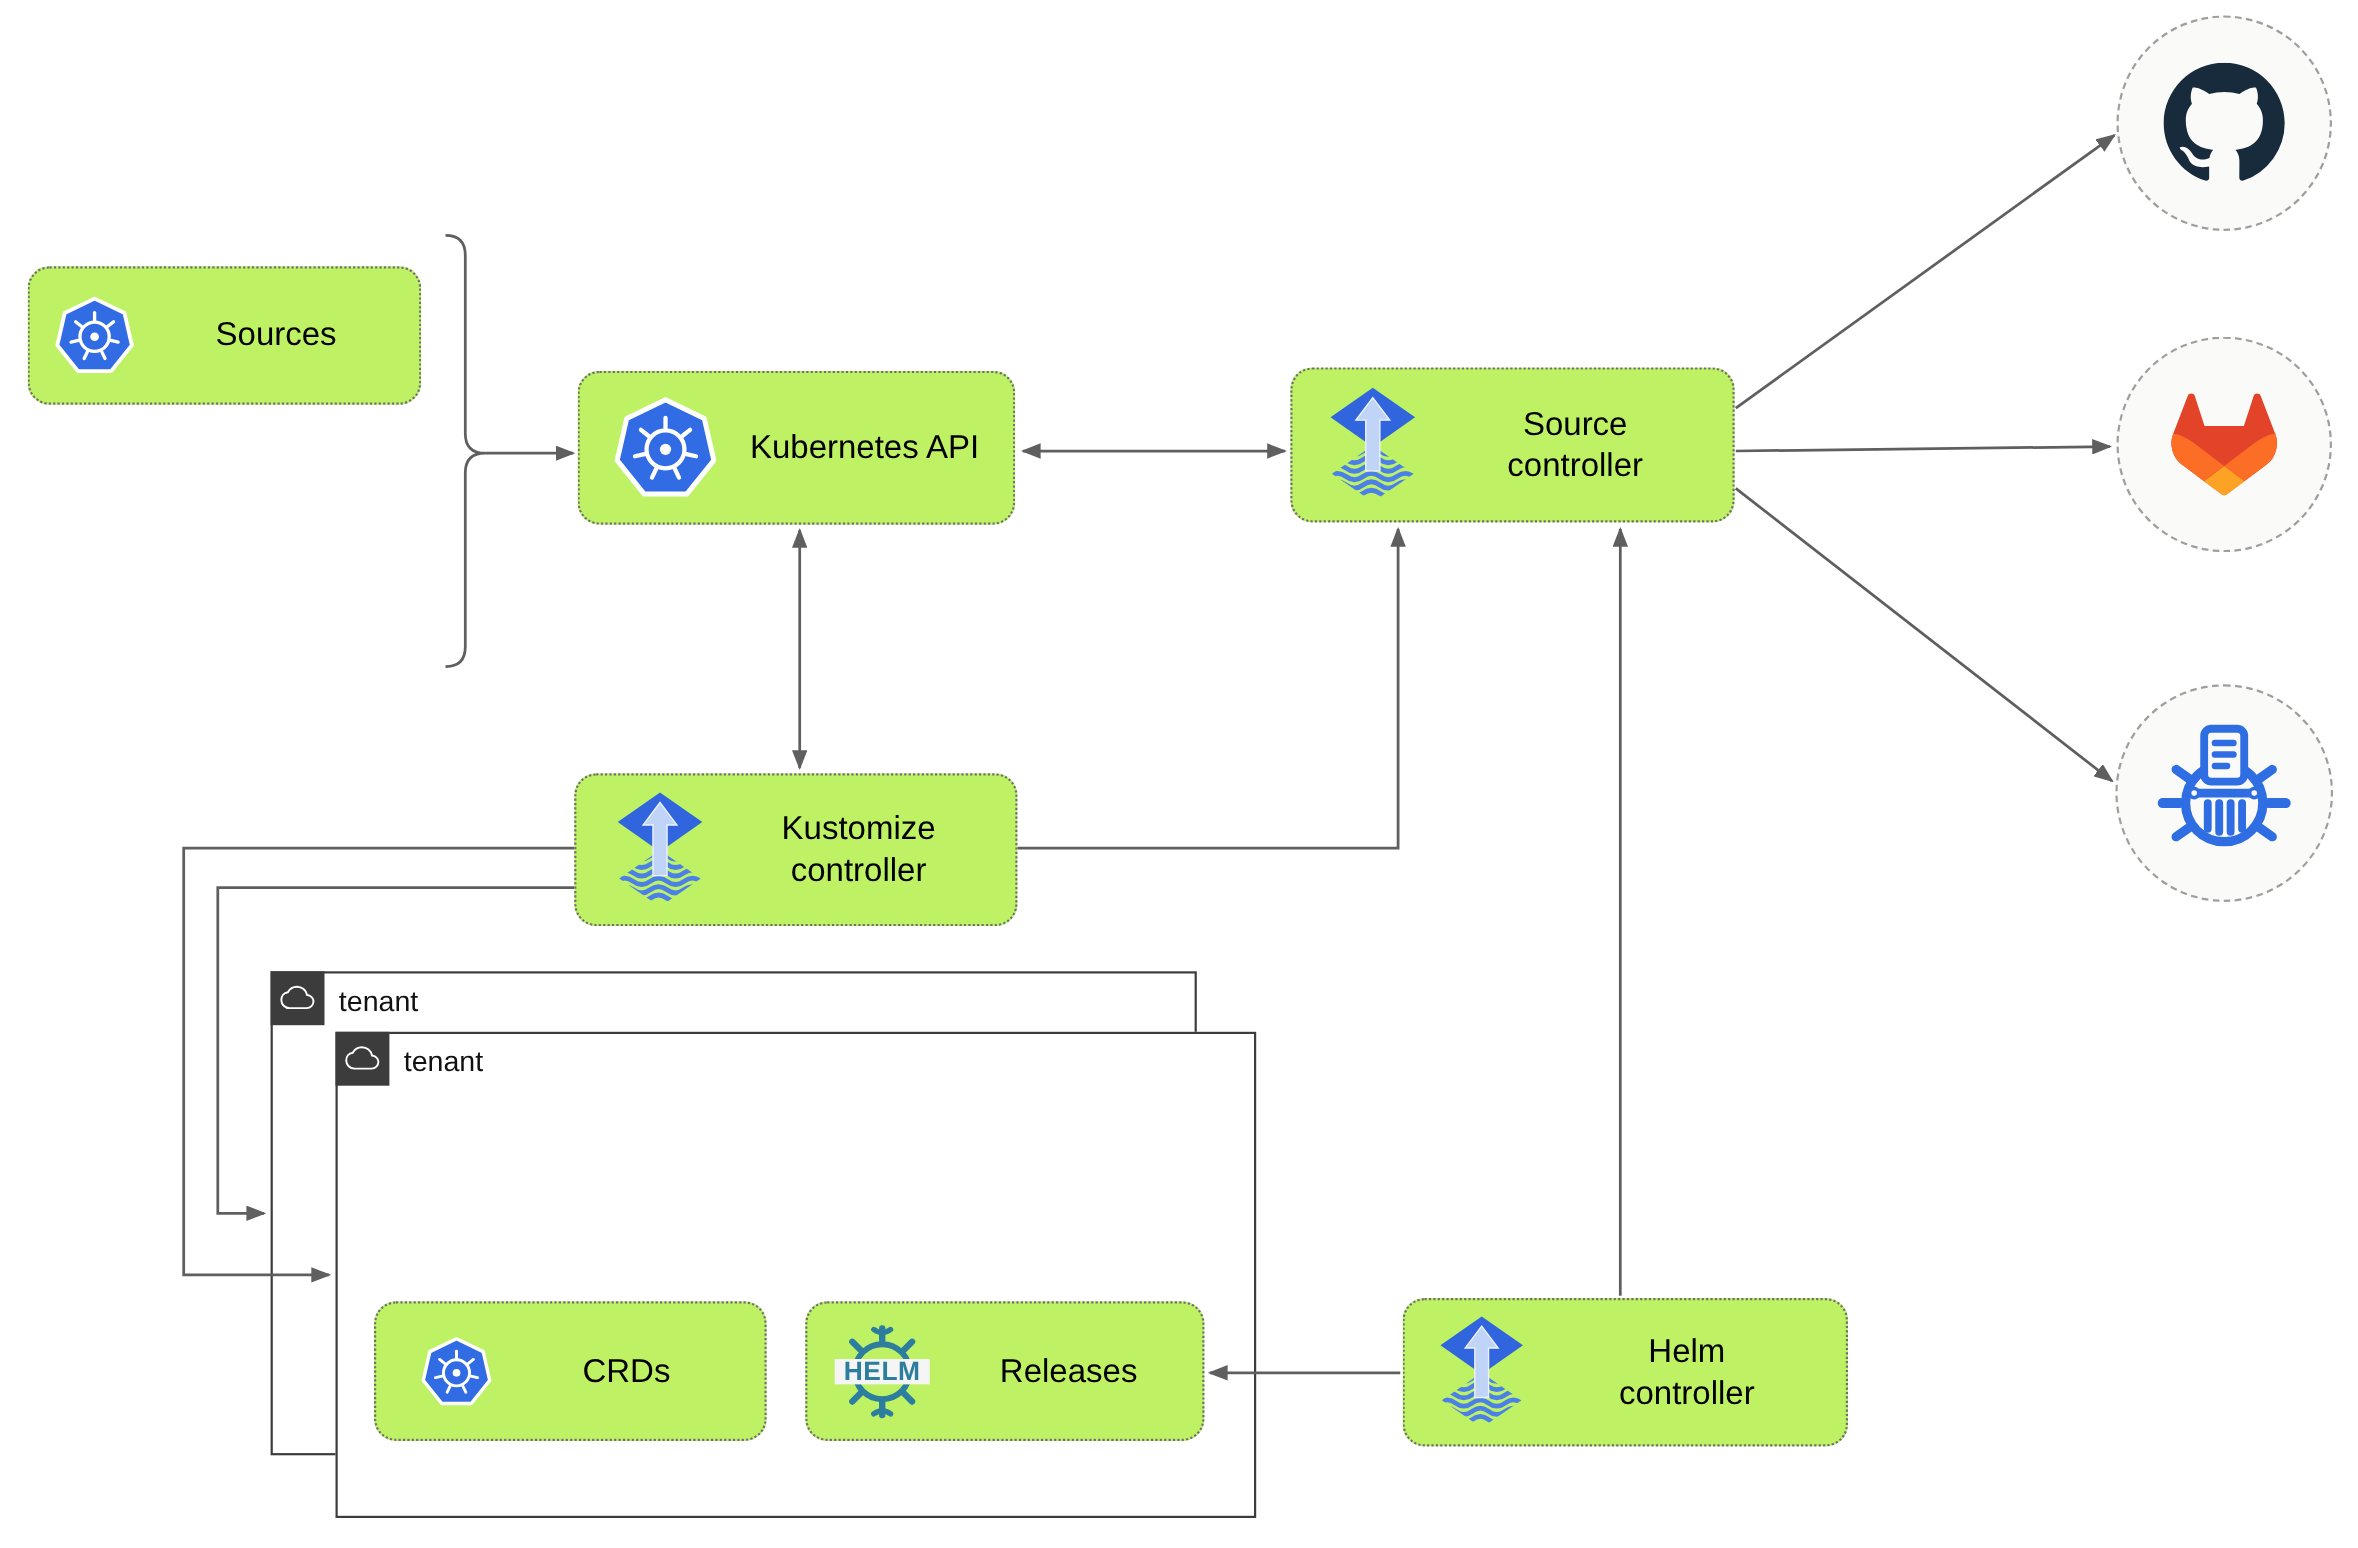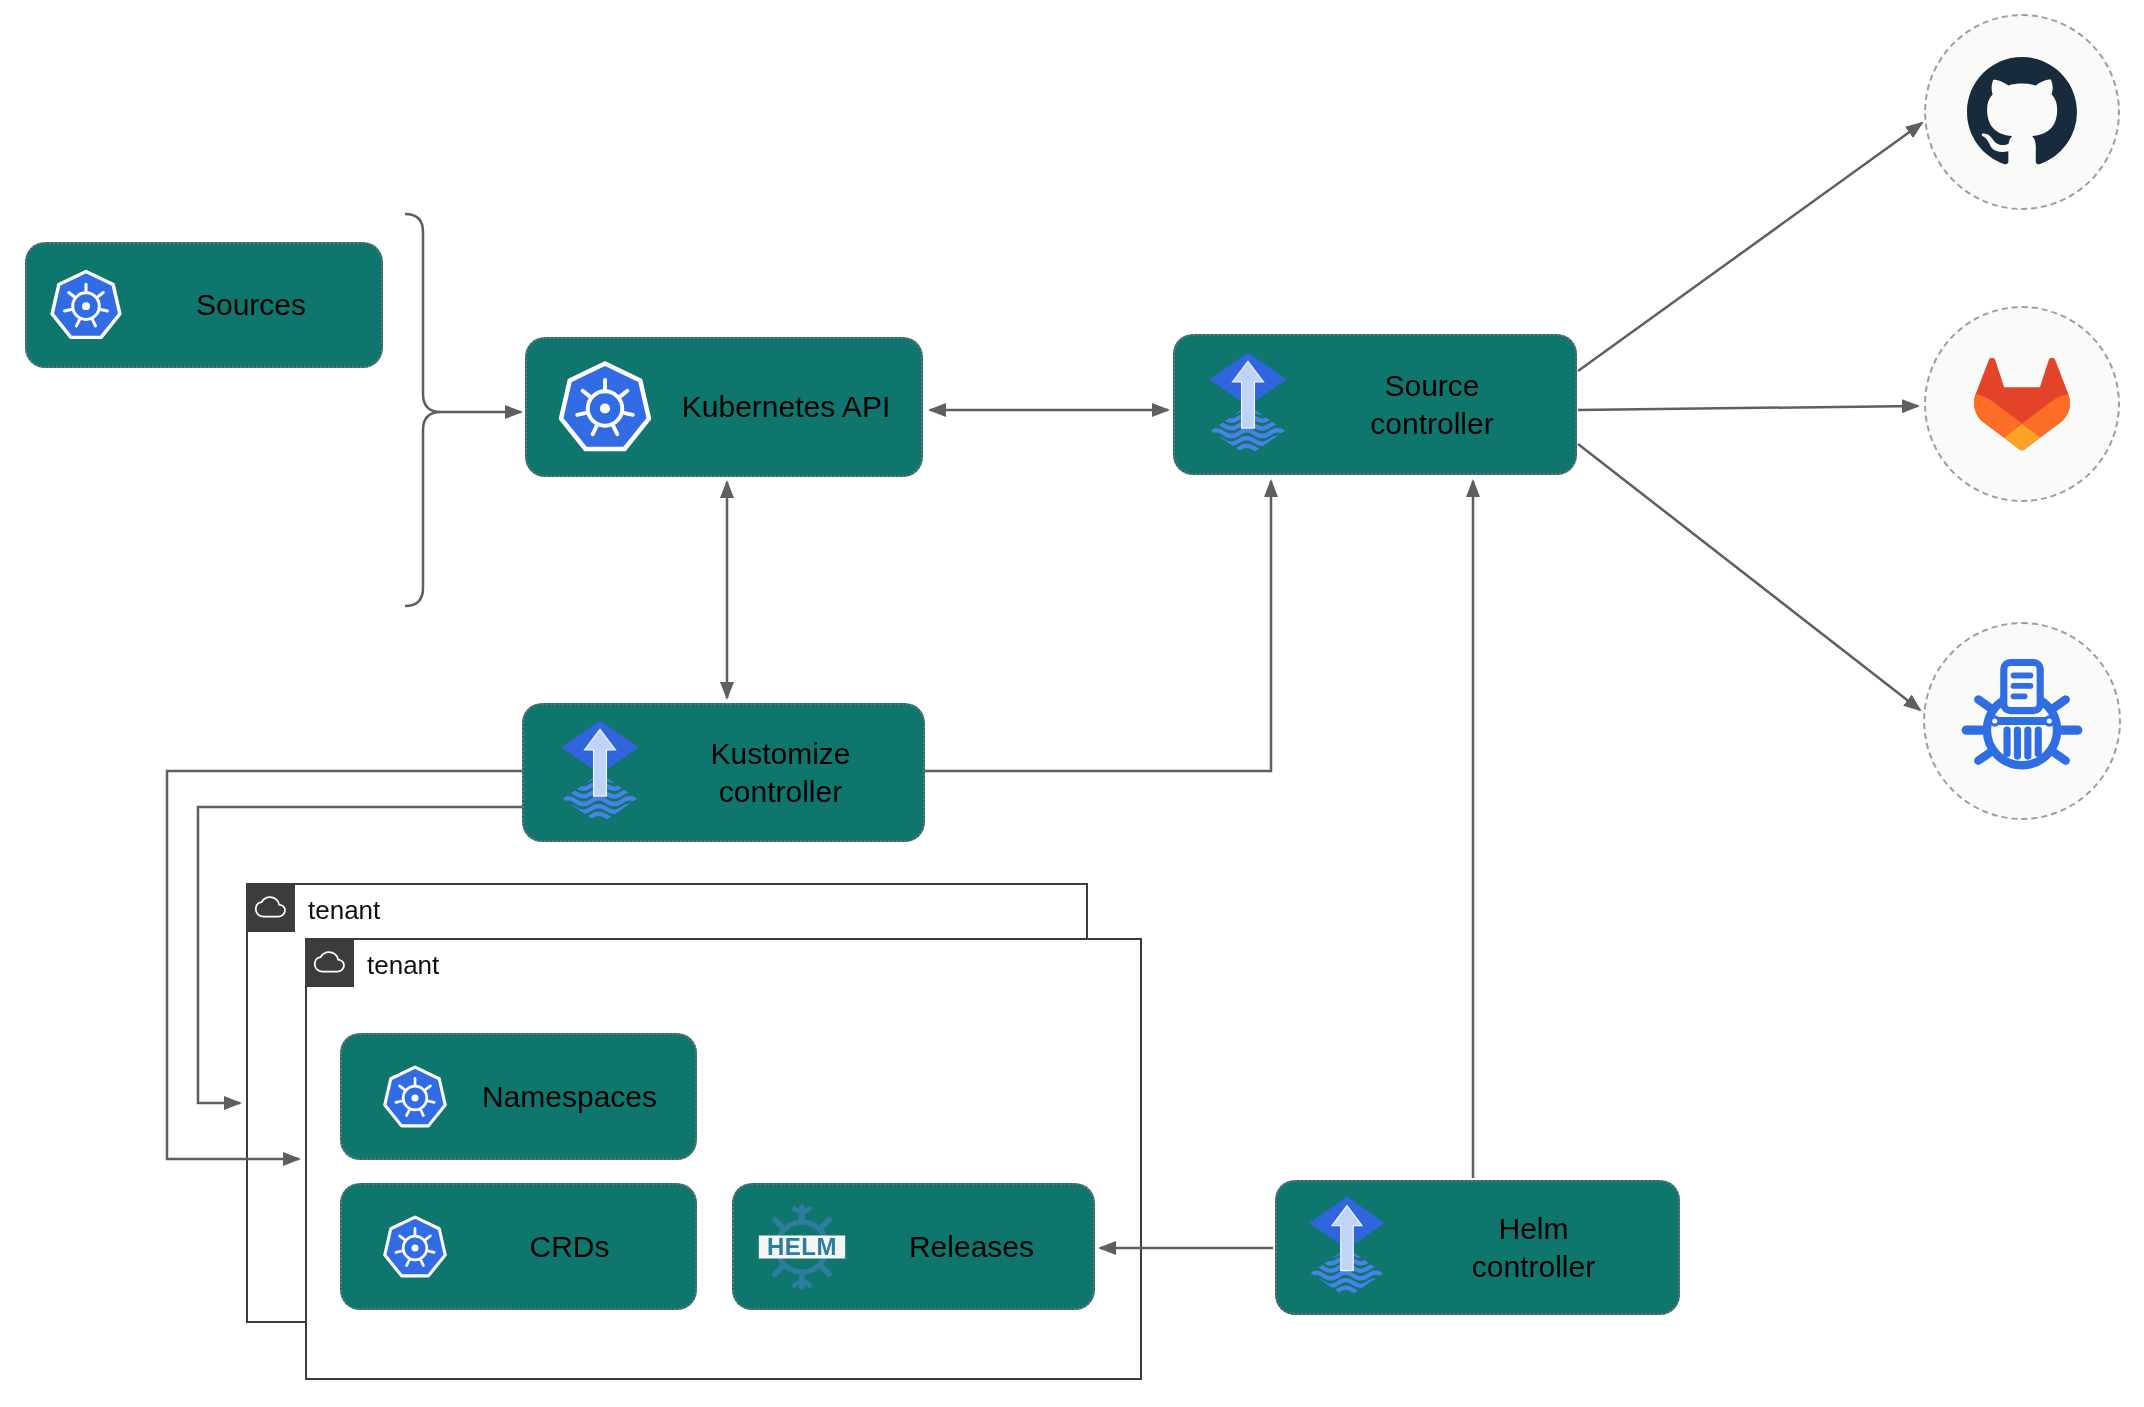--- a/index.html
+++ b/index.html
@@ -2,21 +2,21 @@
 <html><head>
 <meta charset="utf-8">
 <style>
   html,body{margin:0;padding:0;background:#ffffff;}
   #canvas{
     position:relative;width:2144px;height:1407px;background:#ffffff;overflow:hidden;
     font-family:"Liberation Sans","DejaVu Sans",sans-serif;color:#000;
   }
   
   .node{
-    position:absolute;background:#0f766e;border:2px dotted #6F6F6F;border-radius:20px;
+    position:absolute;background:#bef264;border:2px dotted #6F6F6F;border-radius:20px;
     box-sizing:border-box;
   }
   .nicon{position:absolute;top:50%;transform:translateY(-50%);display:block;line-height:0;}
   .nlabel{
     position:absolute;top:50%;transform:translateY(-50%);right:6px;text-align:center;
     font-size:30px;line-height:38px;white-space:nowrap;
   }
   
   .extcircle{
     position:absolute;border:2.5px dashed #9E9E9E;border-radius:50%;background:#FAFAF8;
@@ -146,28 +146,20 @@
       <svg class="ico" width="80" height="106" viewBox="0 0 64 84">
           <use href="#sym-flux"></use>
         </svg>
       </span>
     <div class="nlabel" style="left:118px;">
       <div>Helm</div>
       <div>controller</div>
     </div>
   </div>
 
-  <div class="node" style="left:340px;top:1033px;width:357px;height:127px;">
-    <span class="nicon" style="left:40px;">
-      <svg class="ico" width="66" height="66">
-          <use href="#sym-k8s"></use>
-        </svg>
-      </span>
-    <div class="nlabel" style="left:108px;">Namespaces</div>
-  </div>
 
 
   <div class="node" style="left:340px;top:1183px;width:357px;height:127px;">
     <span class="nicon" style="left:40px;">
       <svg class="ico" width="66" height="66">
           <use href="#sym-k8s"></use>
         </svg>
       </span>
     <div class="nlabel" style="left:108px;">CRDs</div>
   </div>

